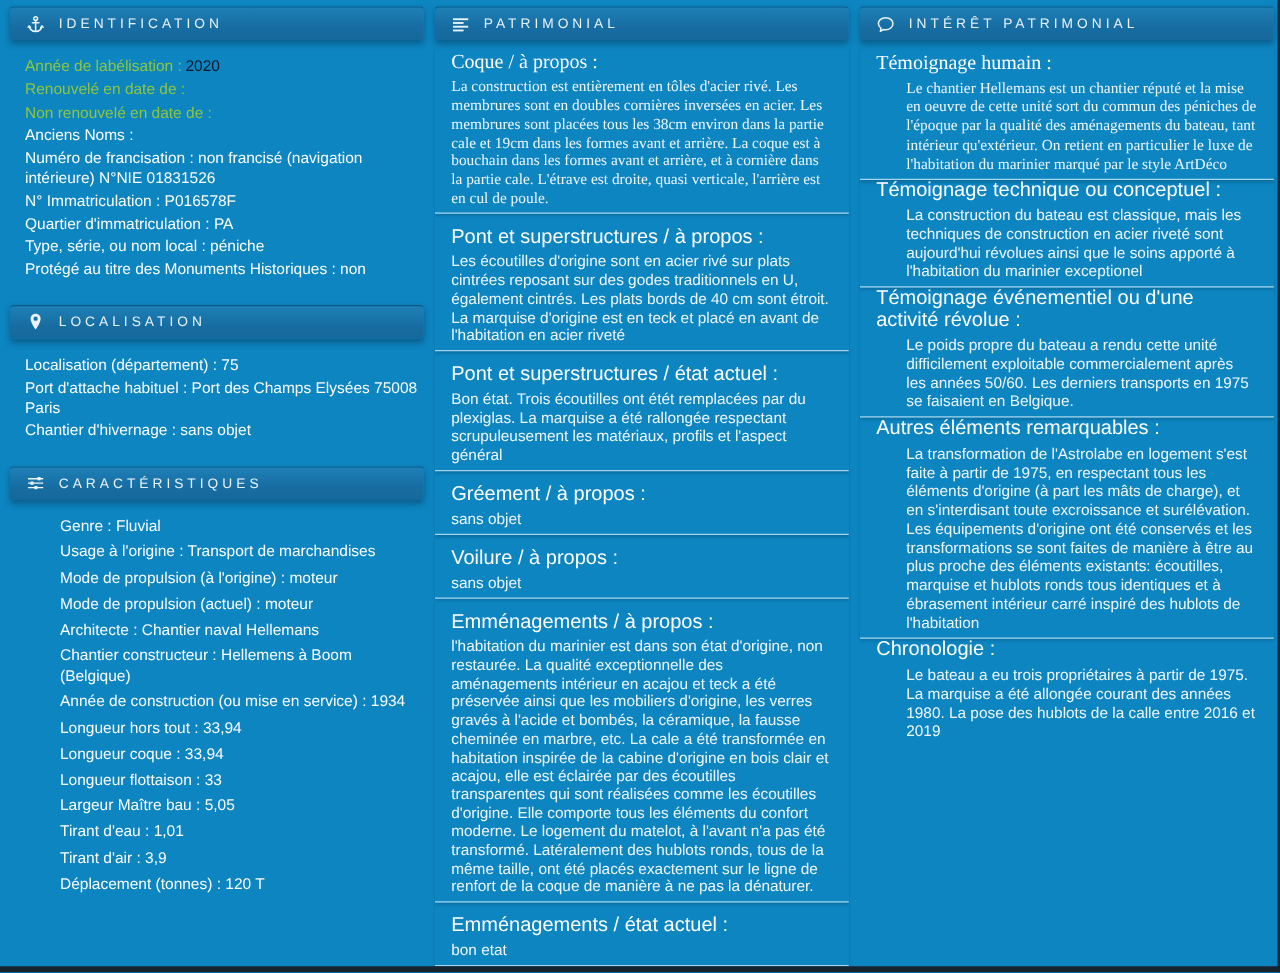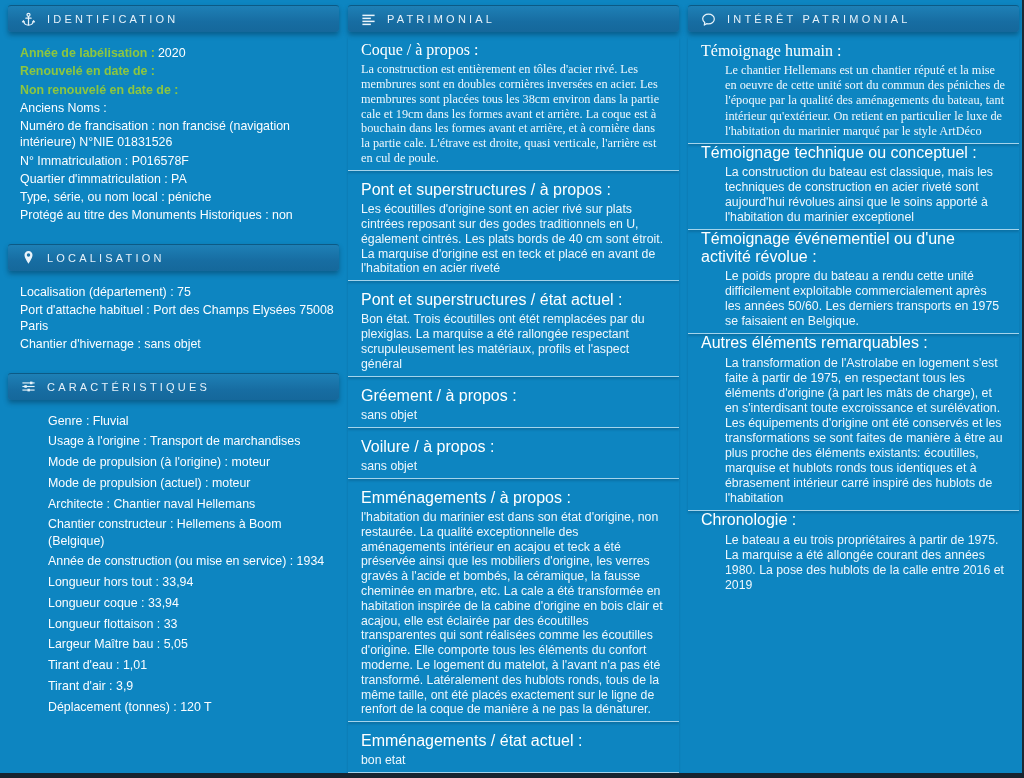--- a/index.html
+++ b/index.html
@@ -46,22 +46,22 @@
   .fields { padding: 13px 4px 9px 12px; }
   .field {
     font-size: 12.4px;
     line-height: 1.31;
     color: #fbfdff;
     margin-bottom: 3px;
   }
   .fields.tight .field { margin-bottom: 2px; }
   .fields.loose .field { margin-bottom: 4.5px; margin-left: 28px; }
   .field.green { color: #8dc63f; }
-  .field .g-label { font-weight: 700; color: #8dc63f; }
-  .field .g-value { color: #ffffff; margin-left: 3px; }
+  .field .g-label { font-weight: 400; color: #8dc63f; }
+  .field .g-value { color: #0f172a; margin-left: 3px; }
 
   
   .card { margin-top: 5px; }
   .section {
     padding: 10px 14px 4px 13px;
     border-bottom: 1px solid rgba(223, 242, 252, 0.72);
     box-shadow: 0 2px 2px rgba(0, 25, 45, 0.18);
   }
   .section:first-of-type { padding-top: 4px; font-family: Liberation Serif, serif; }
   .sec-heading {

